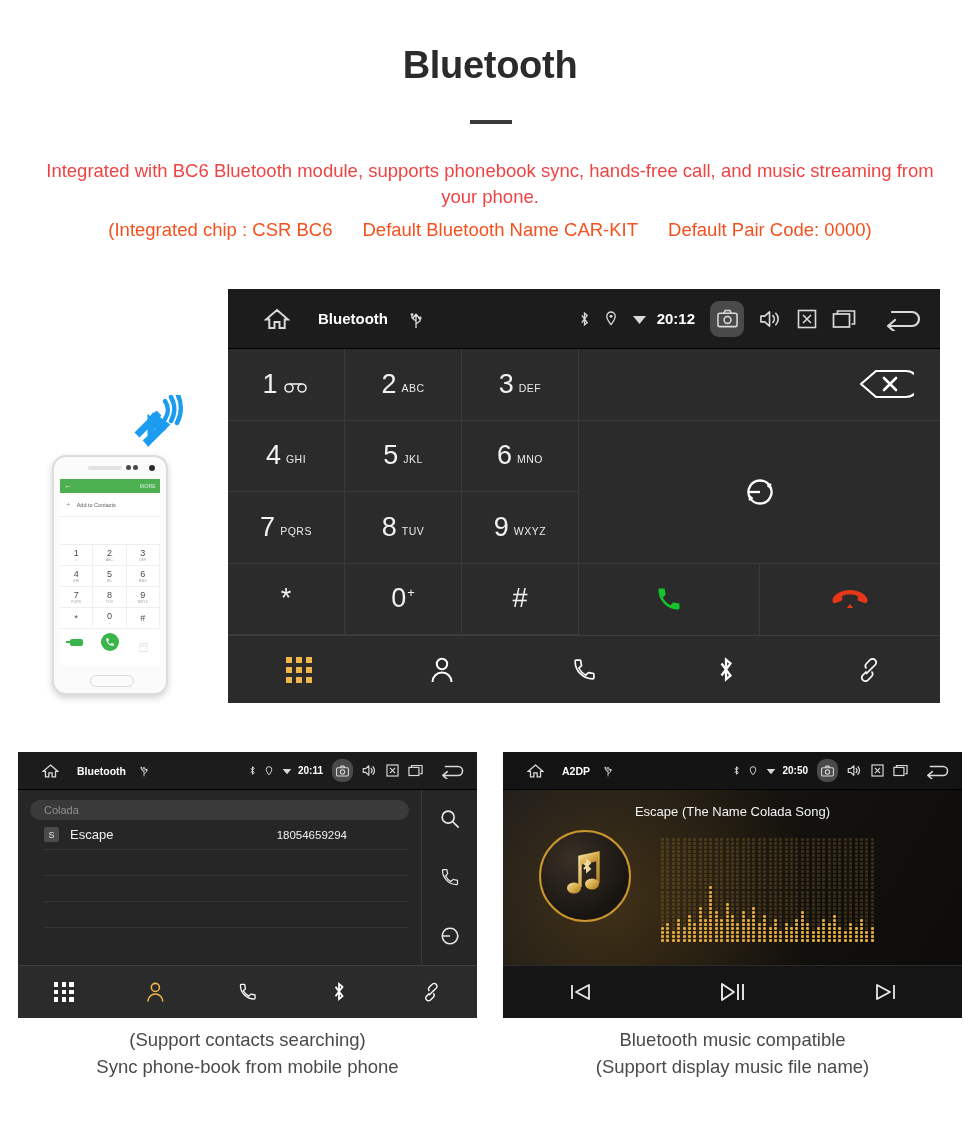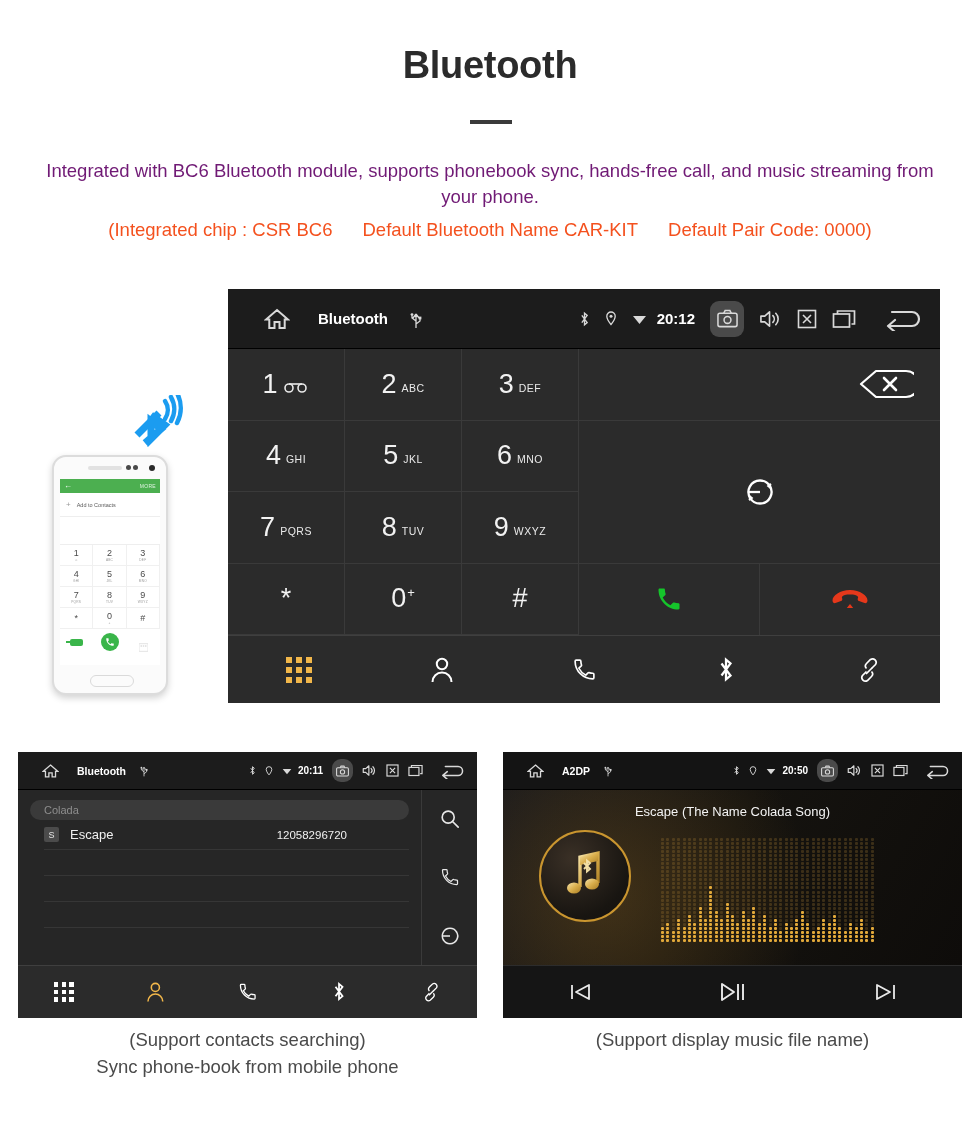--- a/index.html
+++ b/index.html
@@ -17,21 +17,21 @@
     text-align: center;
     font-size: 38px; font-weight: bold; color: #2b2b2b;
     letter-spacing: -0.3px;
   }
   .rule {
     position: absolute; top: 120px; left: 470px;
     width: 42px; height: 4px; background: #3a3a3a;
   }
   .subtitle {
     position: absolute; top: 158px; left: 40px; width: 900px;
-    text-align: center; font-size: 18.5px; color: #701a75; line-height: 26px;
+    text-align: center; font-size: 18.5px; color: #ef4444; line-height: 26px;
   }
   .specs {
     position: absolute; top: 219px; left: 20px; width: 940px;
     text-align: center; font-size: 18.5px; color: #f4511e;
     display: flex; justify-content: center; gap: 0;
   }
   .specs span { white-space: nowrap; }
   .specs .sp-gap { display: inline-block; width: 30px; }
 
   
@@ -557,21 +557,21 @@
       </div>
     </div>
 
     <div class="pb-body">
       <div class="pb-list">
         <div class="searchbox">Colada</div>
         <div id="pbRows">
             <div class="pb-row">
               <span class="pb-av">S</span>
               <span class="pb-name">Escape</span>
-              <span class="pb-num">12058296720</span>
+              <span class="pb-num">18054659294</span>
             </div>
           </div>
         <div class="pb-empty"></div>
         <div class="pb-empty"></div>
         <div class="pb-empty"></div>
       </div>
       <div class="pb-rail">
         <span class="ico">
           <svg width="20" height="20" viewBox="0 0 22 22">
               <circle cx="9" cy="9" r="6.6" fill="none" stroke="#e8e8e8" stroke-width="1.8"></circle>
@@ -1782,16 +1782,17 @@
       </div>
       <div>
         <svg width="22" height="20" viewBox="0 0 22 20">
             <path d="M19 3 V17 M2 3 L15 10 L2 17 Z" fill="none" stroke="#e9e9e9" stroke-width="1.8" stroke-linejoin="round"></path>
           </svg>
       </div>
     </div>
   </div>
 
   <div class="cap" id="capRight">
+    <div>Bluetooth music compatible</div>
     <div>(Support display music file name)</div>
   </div>
 
 </div>
 
 </body></html>

